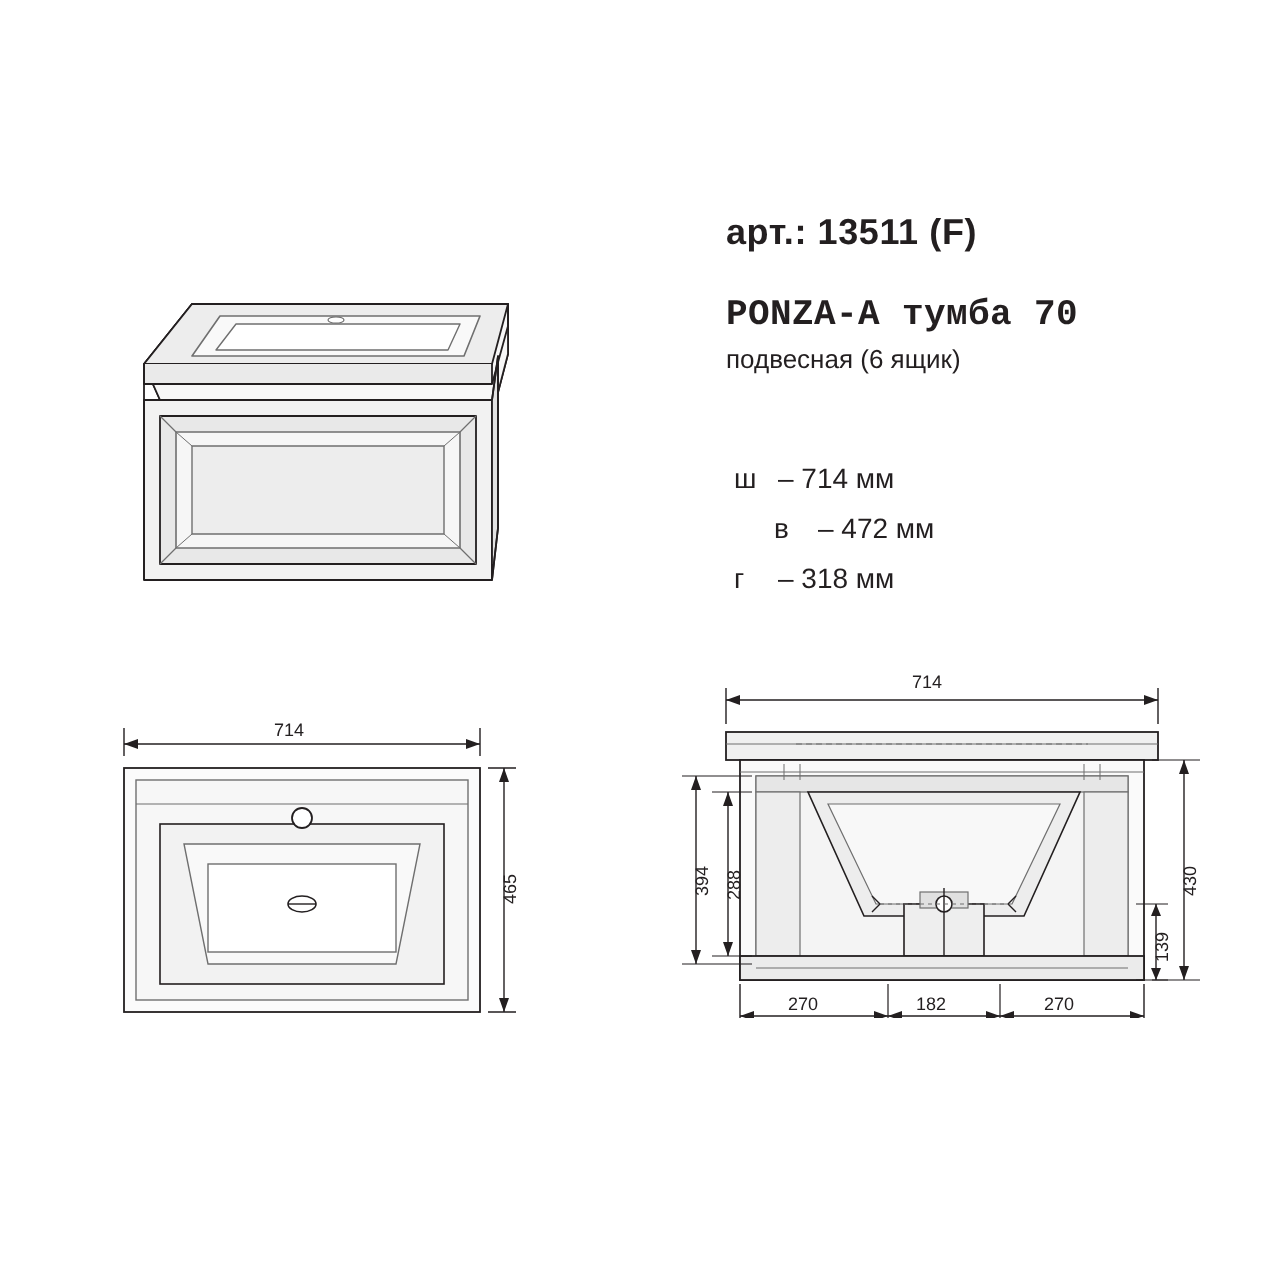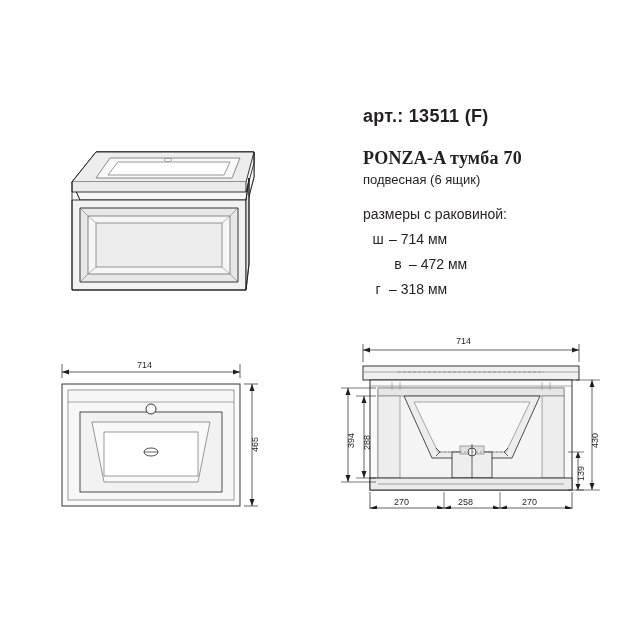--- a/index.html
+++ b/index.html
@@ -29,37 +29,36 @@
     top: 106px;
     font-size: 18px;
     font-weight: bold;
     letter-spacing: 0.3px;
   }
   #product-title {
     left: 363px;
     top: 148px;
     font-size: 18px;
     font-weight: bold;
-    font-family: Liberation Serif, serif;
+    font-family: Liberation Mono, monospace;
     letter-spacing: 0.2px;
   }
   #product-subtitle {
     left: 363px;
     top: 172px;
     font-size: 13px;
   }
   #dims-label {
     left: 363px;
     top: 206px;
     font-size: 14px;
   }
   .dim-line {
     left: 367px;
     font-size: 14px;
-    text-align: center;
   }
   #dim-w { top: 231px; }
   #dim-h { top: 256px; margin-left: 20px; }
   #dim-d { top: 281px; }
   .dim-key { display: inline-block; width: 22px; }
   .dim-val { display: inline-block; }
   .dim-text {
     position: absolute;
     font-size: 9px;
     color: #231f20;
@@ -82,21 +81,20 @@
 <body>
 
 <div id="sheet">
 
   <div class="txt" id="article-no">арт.: 13511 (F)</div>
 
   <div class="txt" id="product-title">PONZA-A  тумба 70</div>
 
   <div class="txt" id="product-subtitle">подвесная  (6 ящик)</div>
 
-  <div class="txt" id="dims-label">размеры с раковиной:</div>
 
   <div class="txt dim-line" id="dim-w">
     <span class="dim-key">ш</span><span class="dim-val">–  714 мм</span>
   </div>
   <div class="txt dim-line" id="dim-h">
     <span class="dim-key">в</span><span class="dim-val">–  472 мм</span>
   </div>
   <div class="txt dim-line" id="dim-d">
     <span class="dim-key">г</span><span class="dim-val">–  318 мм</span>
   </div>
@@ -248,21 +246,21 @@
 
   </svg>
 
   <div class="dim-text" style="left:137px; top:360px;">714</div>
   <div class="dim-text vert" style="left:250px; top:452px;">465</div>
 
   <div class="dim-text" style="left:456px; top:336px;">714</div>
   <div class="dim-text" style="left:438px; top:528px;">685</div>
 
   <div class="dim-text" style="left:394px; top:497px;">270</div>
-  <div class="dim-text" style="left:458px; top:497px;">258</div>
+  <div class="dim-text" style="left:458px; top:497px;">182</div>
   <div class="dim-text" style="left:522px; top:497px;">270</div>
 
   <div class="dim-text vert" style="left:346px; top:448px;">394</div>
   <div class="dim-text vert" style="left:362px; top:450px;">288</div>
   <div class="dim-text vert" style="left:590px; top:448px;">430</div>
   <div class="dim-text vert" style="left:576px; top:481px;">139</div>
 
 </div>
 
 </body></html>

